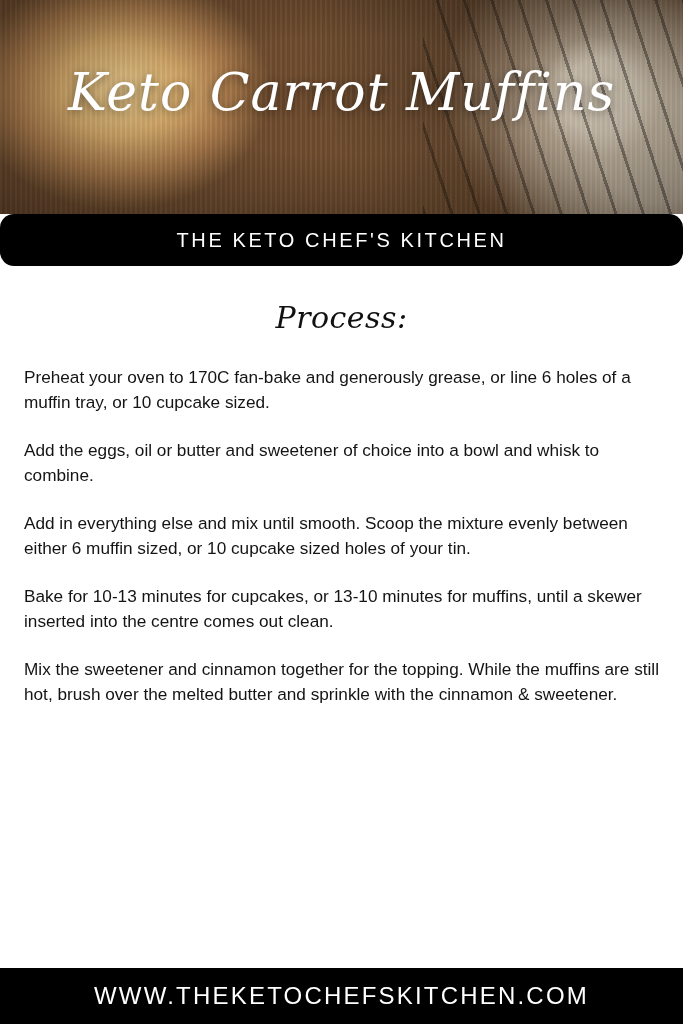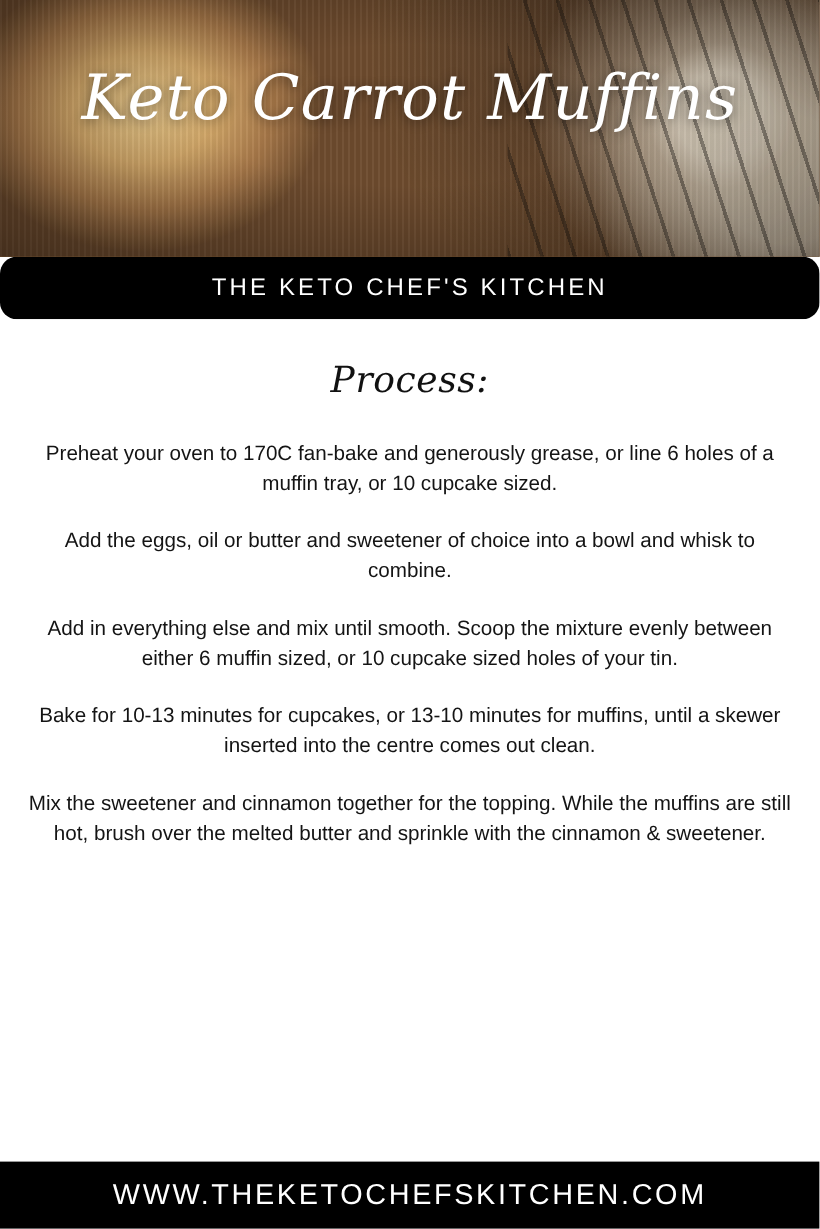--- a/index.html
+++ b/index.html
@@ -56,21 +56,21 @@
       repeating-linear-gradient(72deg, rgba(20,16,12,0.55) 0 3px, rgba(255,255,255,0) 3px 26px);
     opacity: .7;
   }
   .hero-vignette {
     position: absolute; inset: 0;
     background: radial-gradient(ellipse at 50% 45%, rgba(0,0,0,0) 35%, rgba(0,0,0,0.35) 100%);
   }
   .hero-title {
     position: absolute;
     left: 0; right: 0;
-    top: 52px;
+    top: 62px;
     text-align: center;
     color: #ffffff;
     font-family: "DejaVu Serif", serif;
     font-style: italic;
     font-size: 52px;
     font-weight: 400;
     letter-spacing: 1px;
     text-shadow: 0 2px 10px rgba(0,0,0,0.45);
     white-space: nowrap;
   }
@@ -105,21 +105,20 @@
     font-size: 30px;
     color: #111111;
     margin-bottom: 30px;
     letter-spacing: 0.5px;
   }
   .steps {
     width: 100%;
     max-width: 645px;
   }
   .step {
-    text-align: center;
     font-size: 17.2px;
     line-height: 1.48;
     color: #141414;
     margin-bottom: 22px;
   }
   .step.note {
     font-weight: bold;
     margin-top: 6px;
     margin-bottom: 4px;
   }

